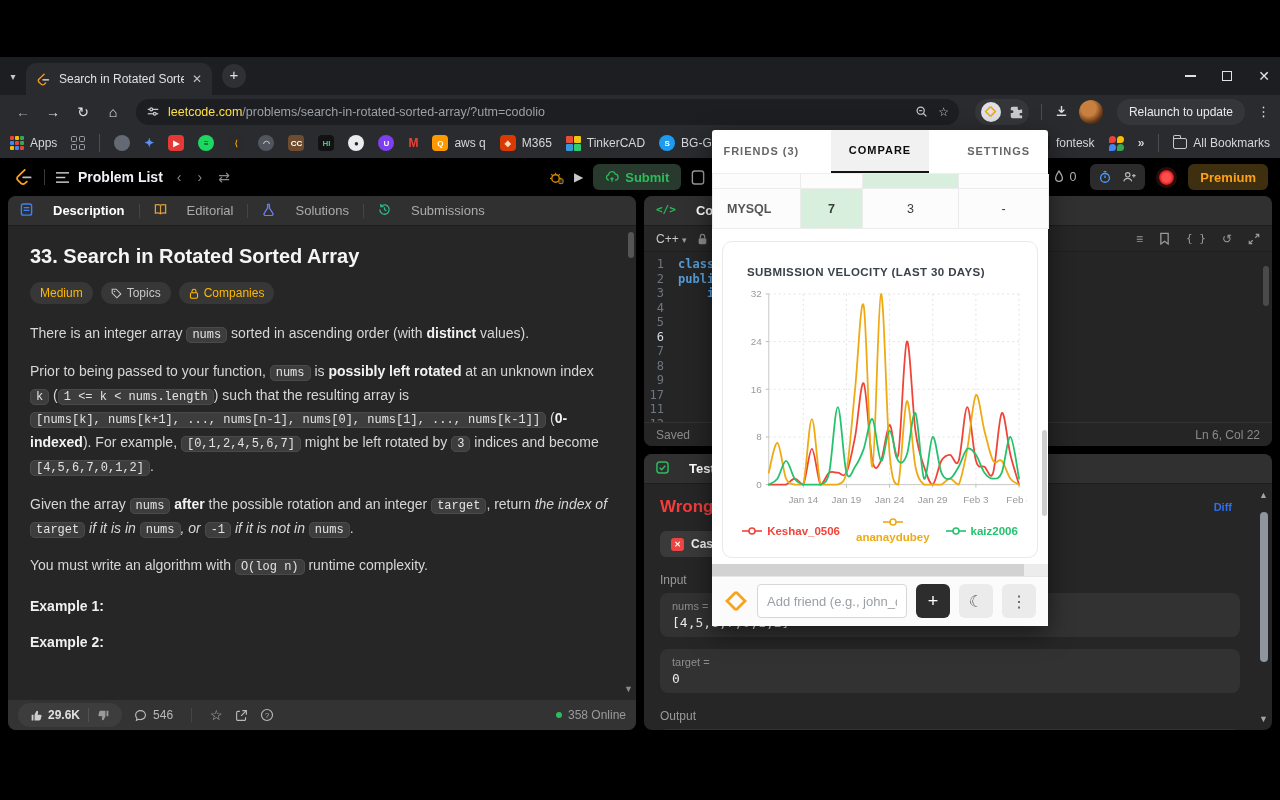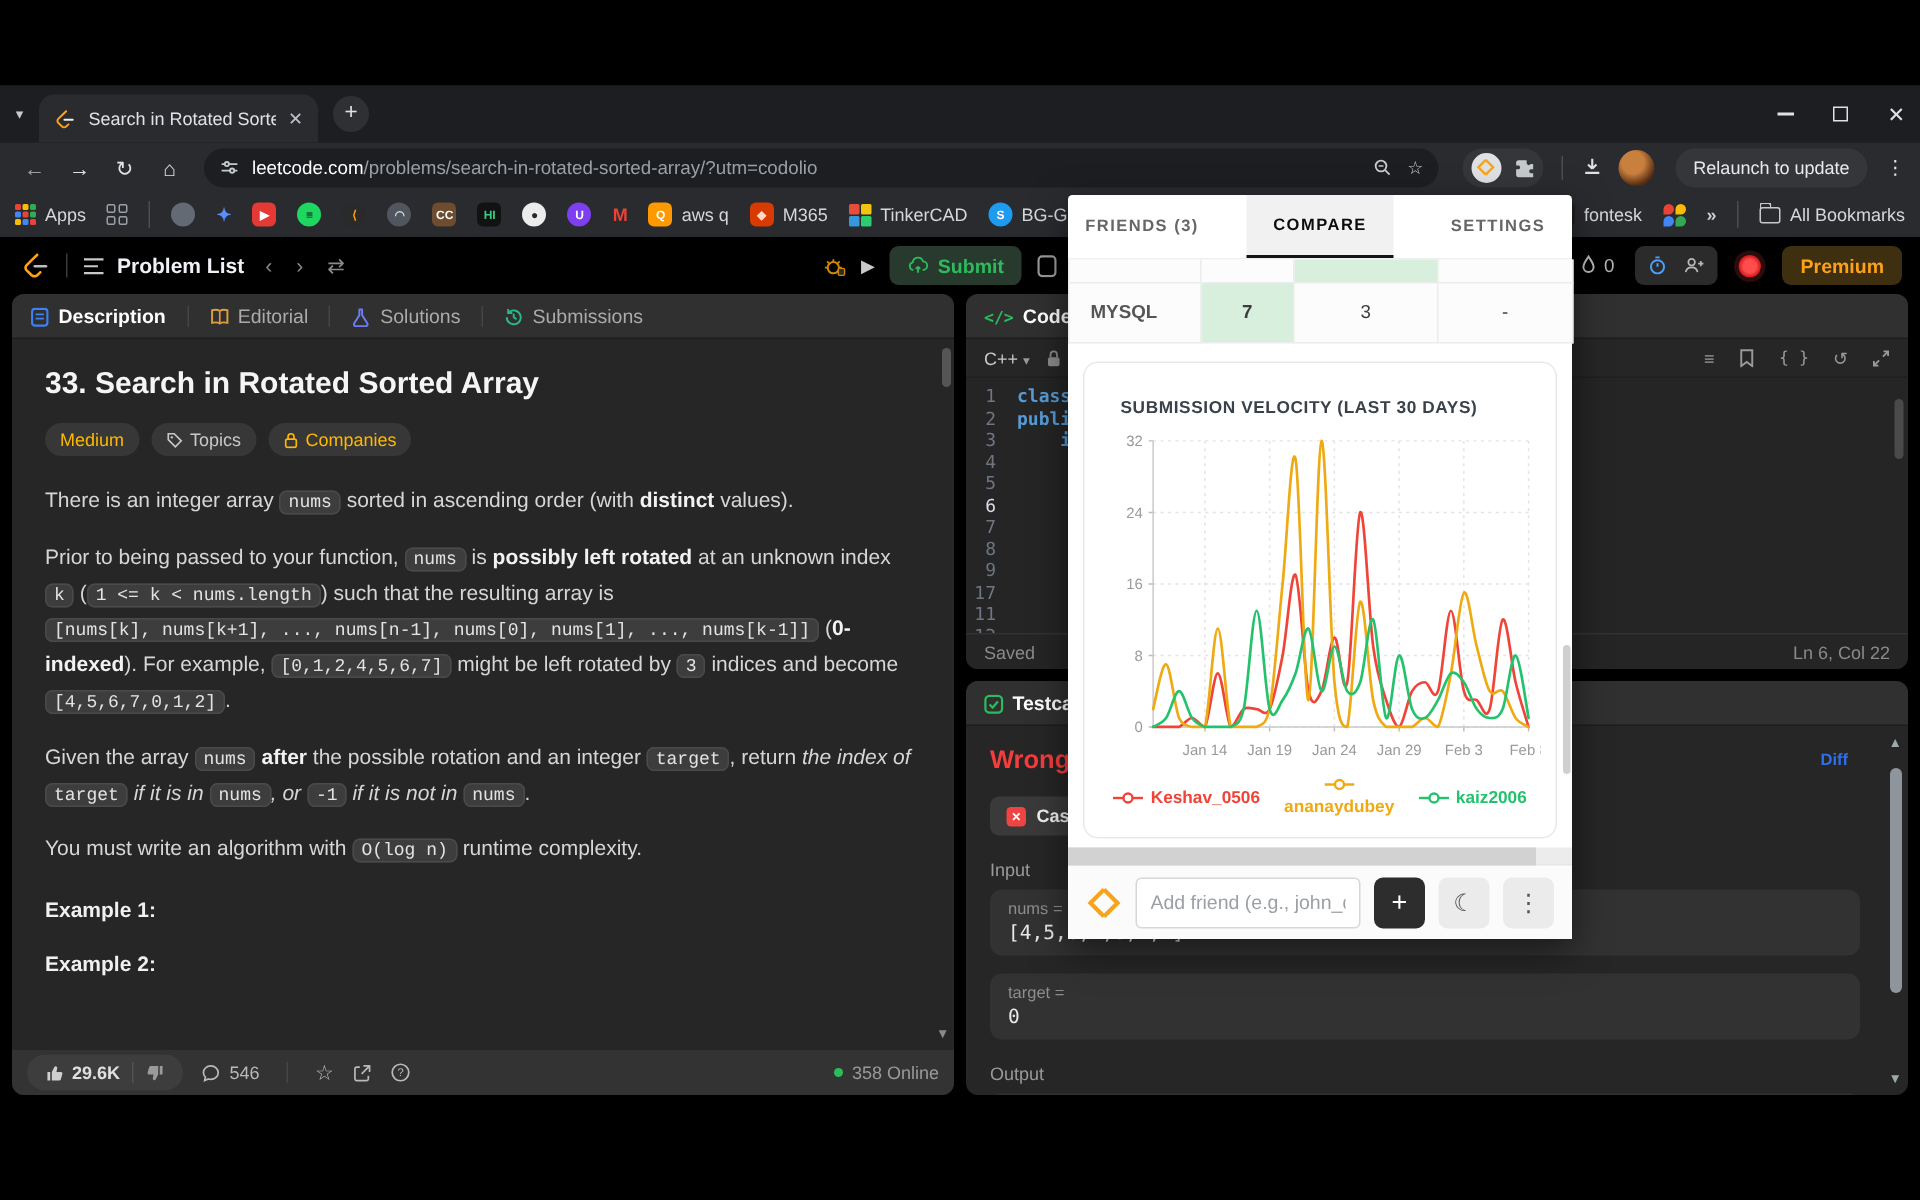--- a/index.html
+++ b/index.html
@@ -21,21 +21,21 @@
   .wc-min { width:11px; height:1.5px; background:#dfe1e5; display:inline-block; }
   .wc-max { width:10px; height:10px; border:1.5px solid #dfe1e5; display:inline-block; }
   .wc-close { font-size:14px; }
 
   .toolbar { height:33px; background:#2a2b2f; display:flex; align-items:center; padding:0 10px; gap:4px; }
   .navbtn { color:#9aa0a6; width:26px; text-align:center; font-size:14px; }
   .navbtn.lit { color:#dfe1e5; }
   .urlpill { height:26px; background:#1d1e21; border-radius:13px; flex:1; max-width:862px;
     display:flex; align-items:center; padding:0 10px; margin:0 6px; }
   .urltext { font-size:12.5px; color:#9aa0a6; white-space:nowrap; overflow:hidden; flex:1; }
-  .urltext b { color:#ffffff; font-weight:normal; }
+  .urltext b { color:#fde047; font-weight:normal; }
   .pill-ic { color:#c7cacd; font-size:12px; margin-left:10px; }
   .extgroup { display:flex; align-items:center; background:#35363a; border-radius:14px; height:26px; padding:0 6px; gap:8px; margin-left:6px; }
   .extdot { width:20px; height:20px; border-radius:50%; background:#dfe1e5; display:flex; align-items:center; justify-content:center; }
   .tb-sep { width:1px; height:16px; background:#4a4d51; margin:0 8px; }
   .avatar { width:24px; height:24px; border-radius:50%; background:radial-gradient(circle at 40% 35%, #c9803f 0 35%, #5a3014 70%, #2c1507); }
   .relaunch { height:26px; border-radius:14px; background:#35363a; color:#e8eaed; font-size:12px;
     display:flex; align-items:center; padding:0 12px; margin-left:10px; white-space:nowrap; }
   .kebab { color:#dfe1e5; font-size:13px; margin-left:8px; }
 
   .bookbar { height:30px; background:#2a2b2f; display:flex; align-items:center; padding:0 10px; gap:14px; font-size:12px; color:#d5d7da; }
@@ -67,21 +67,21 @@
   .recdot { width:15px; height:15px; border-radius:50%; background:radial-gradient(circle,#ff4d4d 0 40%,#c40e0e 75%); box-shadow:0 0 0 3px #2a0c0c; }
   .premium { height:26px; border-radius:6px; background:#3d2f10; color:#ffa116; font-size:13px; font-weight:700;
     display:flex; align-items:center; padding:0 12px; }
   .navmid { position:absolute; left:549px; top:0; height:38px; display:flex; align-items:center; gap:10px; }
   .submitbtn { display:flex; align-items:center; gap:6px; background:#28392d; color:#2cbb5d; font-weight:700;
     font-size:13px; height:26px; border-radius:6px; padding:0 12px; }
 
   .panel { position:absolute; background:#262626; border-radius:8px; overflow:hidden; }
   .phead { height:30px; background:#303030; display:flex; align-items:center; padding:0 12px; gap:8px;
     font-size:13px; color:#ababab; border-bottom:1px solid #1d1d1d; }
-  .ptab { display:flex; align-items:flex-end; gap:6px; }
+  .ptab { display:flex; align-items:flex-start; gap:20px; }
   .ptab.active { color:#fff; font-weight:700; }
   .vd { width:1px; height:14px; background:#454545; margin:0 6px; }
 
   .p-desc { left:8px; top:38px; width:628px; height:534px; }
   .descbody { position:absolute; top:31px; bottom:30px; left:0; right:0; padding:18px 22px; overflow:hidden; color:#dcdcdc; }
   .dtitle { font-size:20px; font-weight:700; color:#f5f5f5; margin-bottom:14px; }
   .badges { display:flex; gap:8px; margin-bottom:18px; }
   .badge { height:22px; border-radius:11px; background:#373737; font-size:12px; display:flex; align-items:center; gap:5px; padding:0 10px; color:#c8c8c8; }
   .badge.yellow { color:#ffb800; }
   .para { font-size:14px; line-height:1.65; margin-bottom:14px; color:#d6d6d6; }

